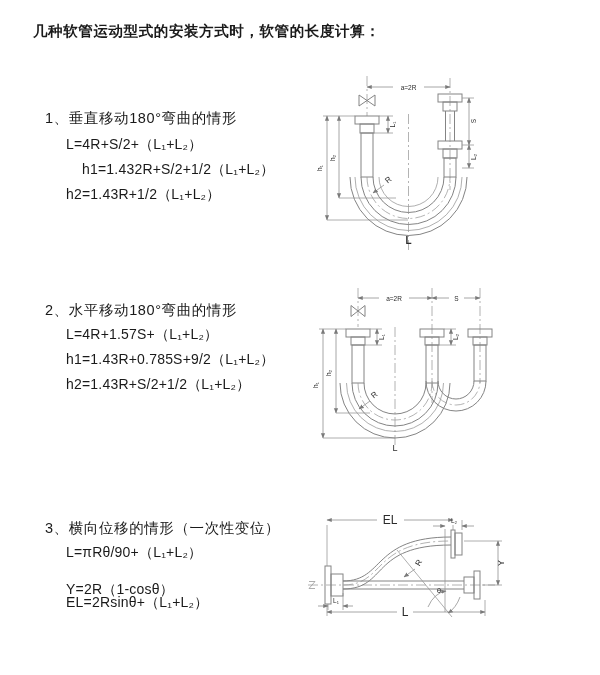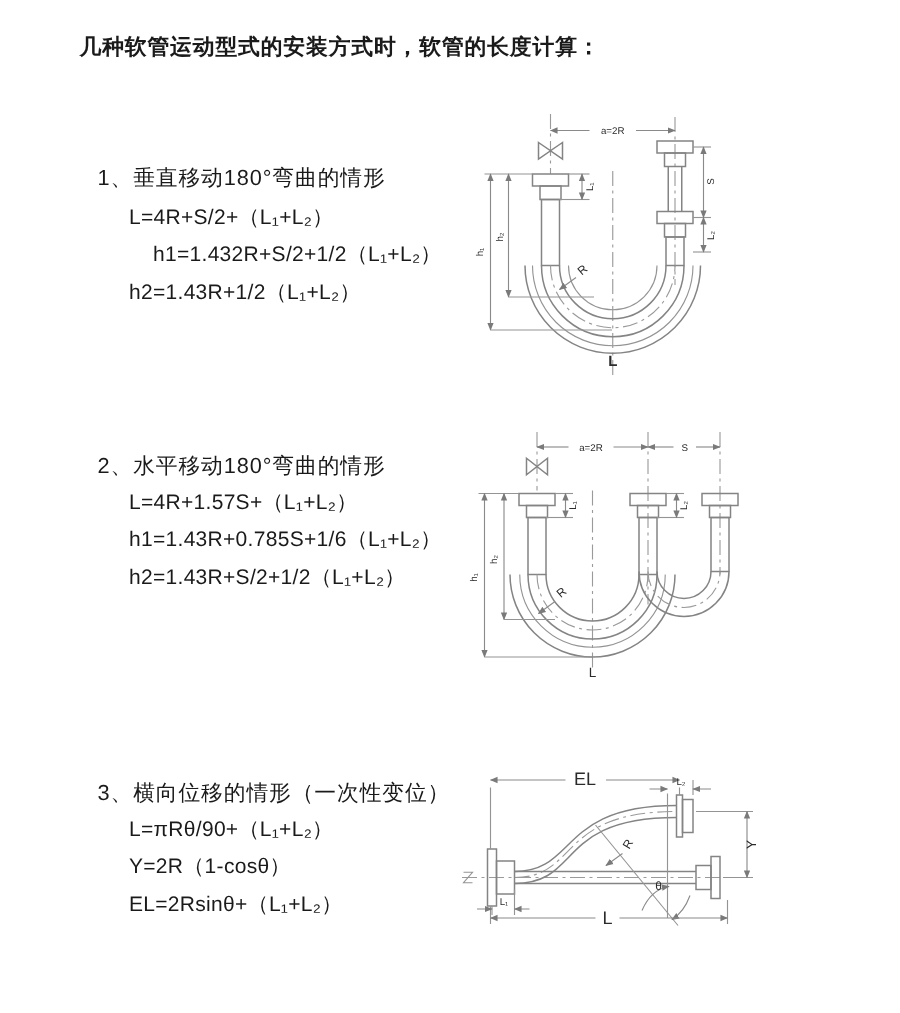--- a/index.html
+++ b/index.html
@@ -1,21 +1,21 @@
 <!DOCTYPE html>
 <html><head>
 <meta charset="utf-8">
 <style>
   html,body{margin:0;padding:0;}
   body{
     width:600px;height:675px;position:relative;overflow:hidden;
     background:#ffffff;color:#1a1a1a;
     font-family:"Liberation Sans","DejaVu Sans",sans-serif;
   }
-  .abs{position:absolute;margin-left:20px;}
+  .abs{position:absolute;}
   .title{
     left:33px;top:22px;font-size:14.5px;font-weight:600;letter-spacing:0.6px;
     white-space:nowrap;
   }
   .heading{font-size:14.5px;font-weight:400;letter-spacing:0.6px;white-space:nowrap;}
   .formula{font-size:14px;font-weight:400;letter-spacing:0.2px;white-space:nowrap;}
   svg{position:absolute;overflow:visible;}
   .ln{stroke:#848484;stroke-width:1;fill:none;}
   .thin{stroke:#949494;stroke-width:0.75;fill:none;}
   .cl{stroke:#9a9a9a;stroke-width:0.75;fill:none;stroke-dasharray:10 3 2 3;}
@@ -32,26 +32,26 @@
 
 <div class="abs title">几种软管运动型式的安装方式时，软管的长度计算：</div>
 
 <div class="abs heading" style="left:45px;top:109px">1、垂直移动180°弯曲的情形</div>
 <div class="abs formula" style="left:66px;top:136px">L=4R+S/2+（L₁+L₂）</div>
 <div class="abs formula" style="left:82px;top:161px">h1=1.432R+S/2+1/2（L₁+L₂）</div>
 <div class="abs formula" style="left:66px;top:186px">h2=1.43R+1/2（L₁+L₂）</div>
 
 <div class="abs heading" style="left:45px;top:301px">2、水平移动180°弯曲的情形</div>
 <div class="abs formula" style="left:66px;top:326px">L=4R+1.57S+（L₁+L₂）</div>
-<div class="abs formula" style="left:66px;top:351px">h1=1.43R+0.785S+1/6（L₁+L₂）</div>
+<div class="abs formula" style="left:66px;top:351px">h1=1.43R+0.785S+9/2（L₁+L₂）</div>
 <div class="abs formula" style="left:66px;top:376px">h2=1.43R+S/2+1/2（L₁+L₂）</div>
 
 <div class="abs heading" style="left:45px;top:519px">3、横向位移的情形（一次性变位）</div>
 <div class="abs formula" style="left:66px;top:544px">L=πRθ/90+（L₁+L₂）</div>
-<div class="abs formula" style="left:66px;top:569px">Y=2R（1-cosθ）</div>
+<div class="abs formula" style="left:66px;top:581px">Y=2R（1-cosθ）</div>
 <div class="abs formula" style="left:66px;top:594px">EL=2Rsinθ+（L₁+L₂）</div>
 
 <svg style="left:310px;top:70px" width="290" height="195" viewBox="0 0 290 195">
   <defs>
     <pattern id="ht1" width="5" height="5" patternUnits="userSpaceOnUse">
       <path d="M0,5 L5,0 M0,0 L5,5" stroke="#a8a8a8" stroke-width="0.7"></path>
     </pattern>
     <marker id="ar1" viewBox="0 0 10 10" refX="9" refY="5" markerWidth="7" markerHeight="7" orient="auto-start-reverse">
       <path d="M0,1 L10,5 L0,9 z" fill="#7a7a7a"></path>
     </marker>

